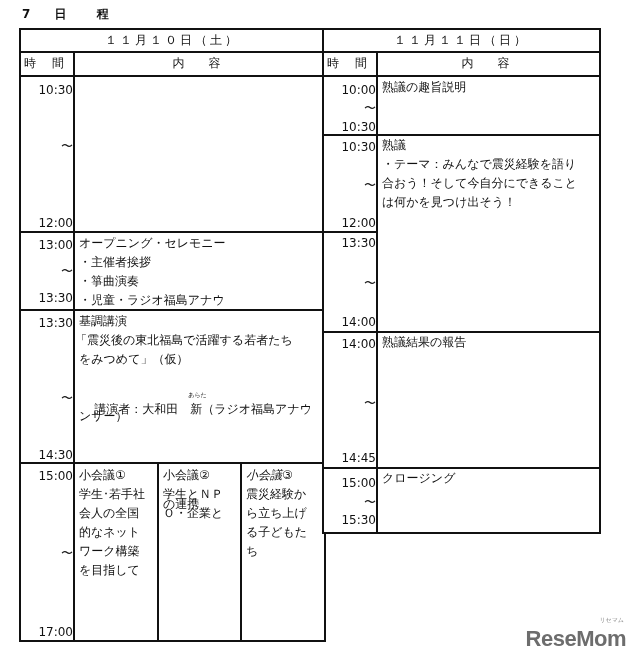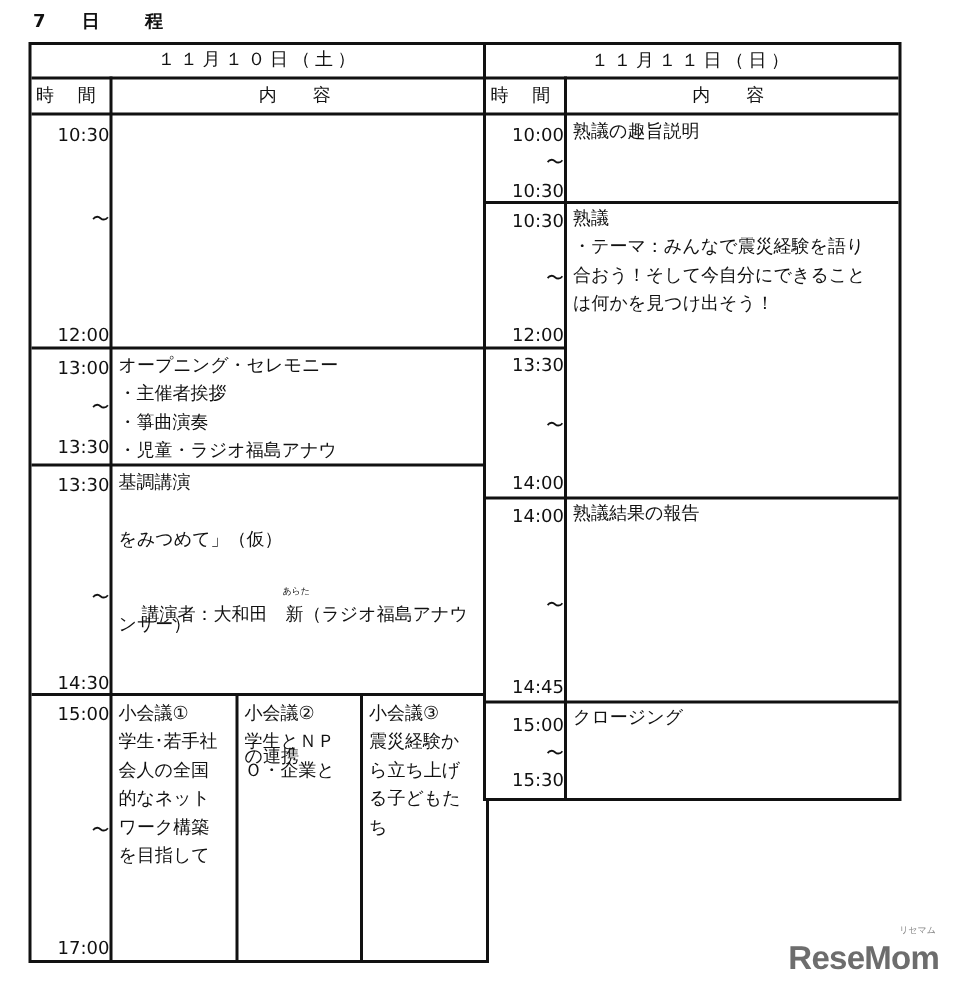--- a/index.html
+++ b/index.html
@@ -25,21 +25,21 @@
 </head>
 <body>
 
 <div class="abs sec-title">
   <span>7</span>
   <span style="margin-left:20px">日</span>
   <span style="margin-left:26px">程</span>
 </div>
 
 <div class="tbl" style="left:19px; top:28px; width:307px; height:614px;">
-  <div class="cell-text center day-title" style="left:0; right:0; top:1px;font-family:Liberation Mono, monospace;">１１月１０日（土）</div>
+  <div class="cell-text center day-title" style="left:0; right:0; top:1px;">１１月１０日（土）</div>
   <div class="hline" style="left:0; right:0; top:21px;"></div>
   <div class="cell-text center colhead" style="left:0; width:52px; top:24px;">時 間</div>
   <div class="cell-text center colhead" style="left:54px; right:0; top:24px;">内　容</div>
   <div class="hline" style="left:0; right:0; top:45px;"></div>
 
   <div class="vline" style="left:52px; top:21px; bottom:0;"></div>
 
   <div class="time" style="left:0; width:52px; top:52px;">10:30</div>
   <div class="time" style="left:0; width:52px; top:108px;">〜</div>
   <div class="time" style="left:0; width:52px; top:185px;">12:00</div>
@@ -51,20 +51,21 @@
   <div class="cell-text" style="left:58px; top:204px;">オープニング・セレモニー</div>
   <div class="cell-text" style="left:58px; top:223px;">・主催者挨拶</div>
   <div class="cell-text" style="left:58px; top:242px;">・箏曲演奏</div>
   <div class="cell-text" style="left:58px; top:261px;">・児童・ラジオ福島アナウ</div>
   <div class="hline" style="left:0; right:0; top:279px;"></div>
 
   <div class="time" style="left:0; width:52px; top:285px;">13:30</div>
   <div class="time" style="left:0; width:52px; top:360px;">〜</div>
   <div class="time" style="left:0; width:52px; top:417px;">14:30</div>
   <div class="cell-text" style="left:58px; top:282px;">基調講演</div>
+  <div class="cell-text" style="left:54px; top:301px;">「震災後の東北福島で活躍する若者たち</div>
   <div class="cell-text" style="left:58px; top:320px;">をみつめて」（仮）</div>
   <div class="cell-text" style="left:58px; top:351px;">
     <span>講演者：大和田　</span><span class="ruby-wrap"><span class="ruby">あらた</span><span>新</span></span><span>（ラジオ福島アナウ</span>
   </div>
   <div class="cell-text" style="left:58px; top:377px;">ンサー）</div>
   <div class="hline" style="left:0; right:0; top:432px;"></div>
 
   <div class="time" style="left:0; width:52px; top:438px;">15:00</div>
   <div class="time" style="left:0; width:52px; top:515px;">〜</div>
   <div class="time" style="left:0; width:52px; top:594px;">17:00</div>
@@ -79,21 +80,21 @@
     <div class="cell-text" style="left:58px; top:512px;">ワーク構築</div>
     <div class="cell-text" style="left:58px; top:531px;">を目指して</div>
   </div>
   <div>
     <div class="cell-text" style="left:142px; top:436px;">小会議②</div>
     <div class="cell-text" style="left:142px; top:455px;">学生とＮＰ</div>
     <div class="cell-text" style="left:142px; top:474px;">Ｏ・企業と</div>
     <div class="cell-text" style="left:142px; top:465px;">の連携</div>
   </div>
   <div>
-    <div class="cell-text" style="left:225px; top:436px;">小会議③</div>
+    <div class="cell-text" style="left:225px; top:436px;font-style:italic;">小会議③</div>
     <div class="cell-text" style="left:225px; top:455px;">震災経験か</div>
     <div class="cell-text" style="left:225px; top:474px;">ら立ち上げ</div>
     <div class="cell-text" style="left:225px; top:493px;">る子どもた</div>
     <div class="cell-text" style="left:225px; top:512px;">ち</div>
   </div>
 </div>
 
 <div class="tbl" style="left:322px; top:28px; width:279px; height:506px;">
   <div class="cell-text center day-title" style="left:0; right:0; top:1px;">１１月１１日（日）</div>
   <div class="hline" style="left:0; right:0; top:21px;"></div>

